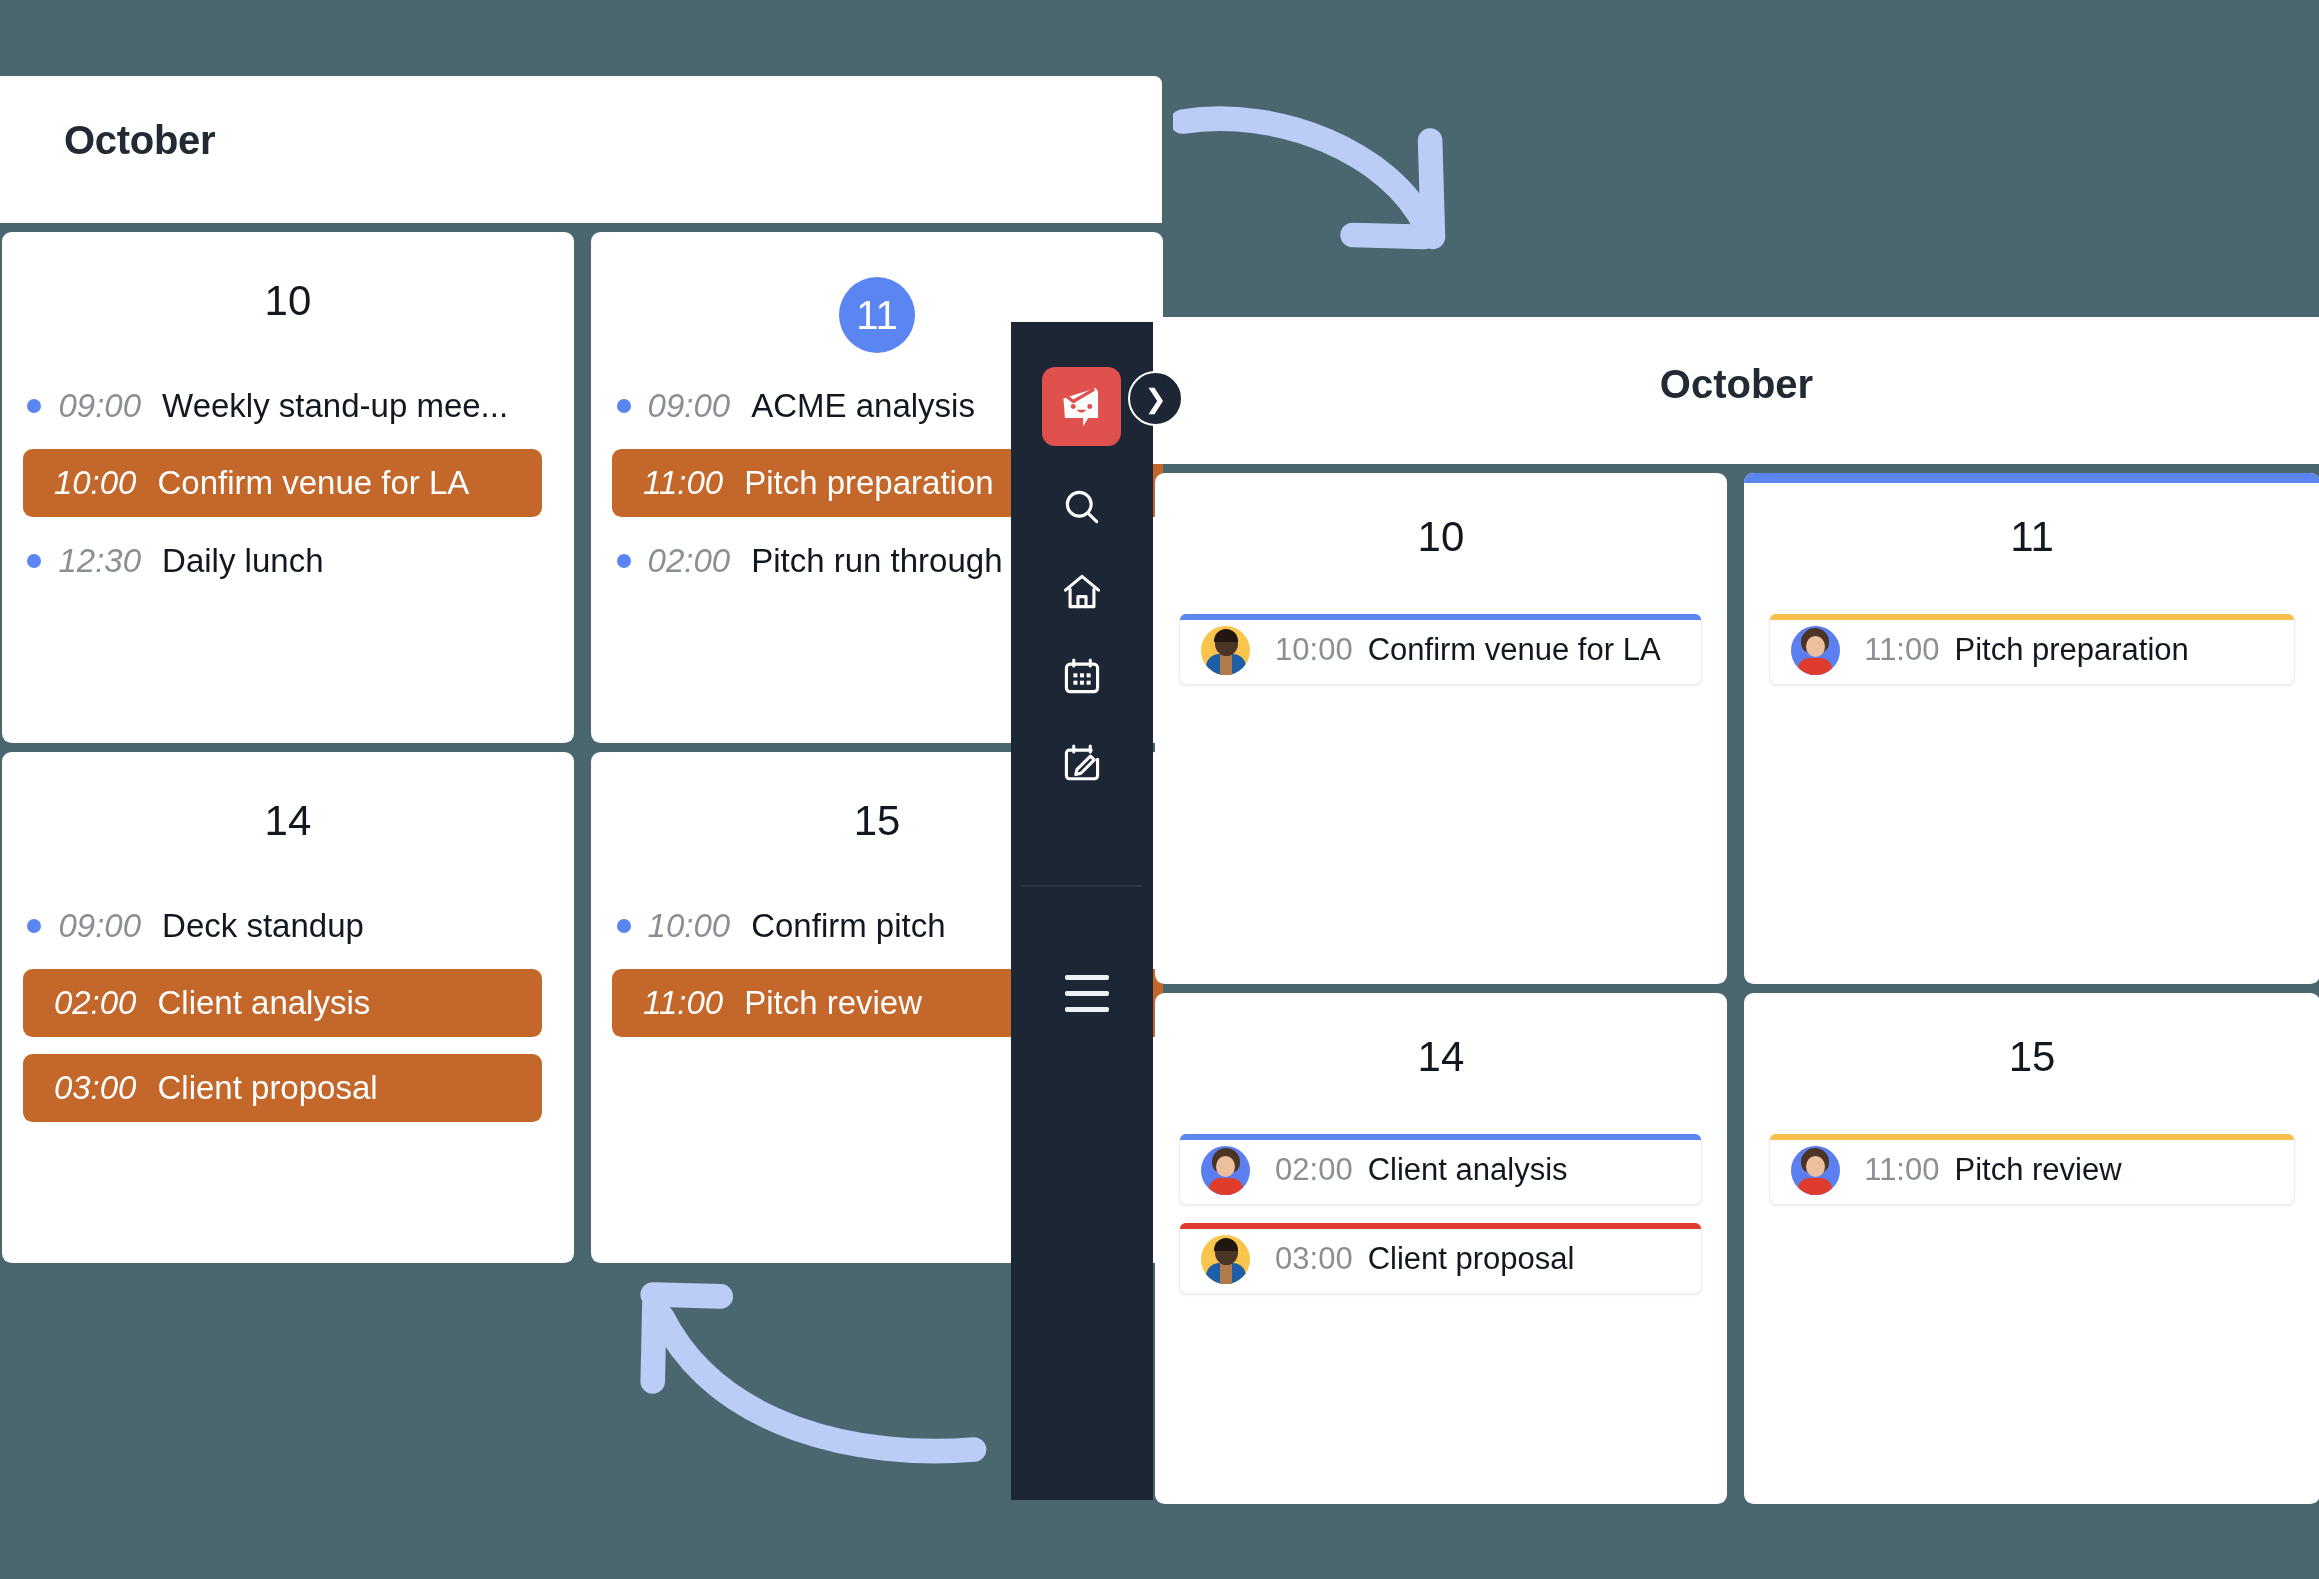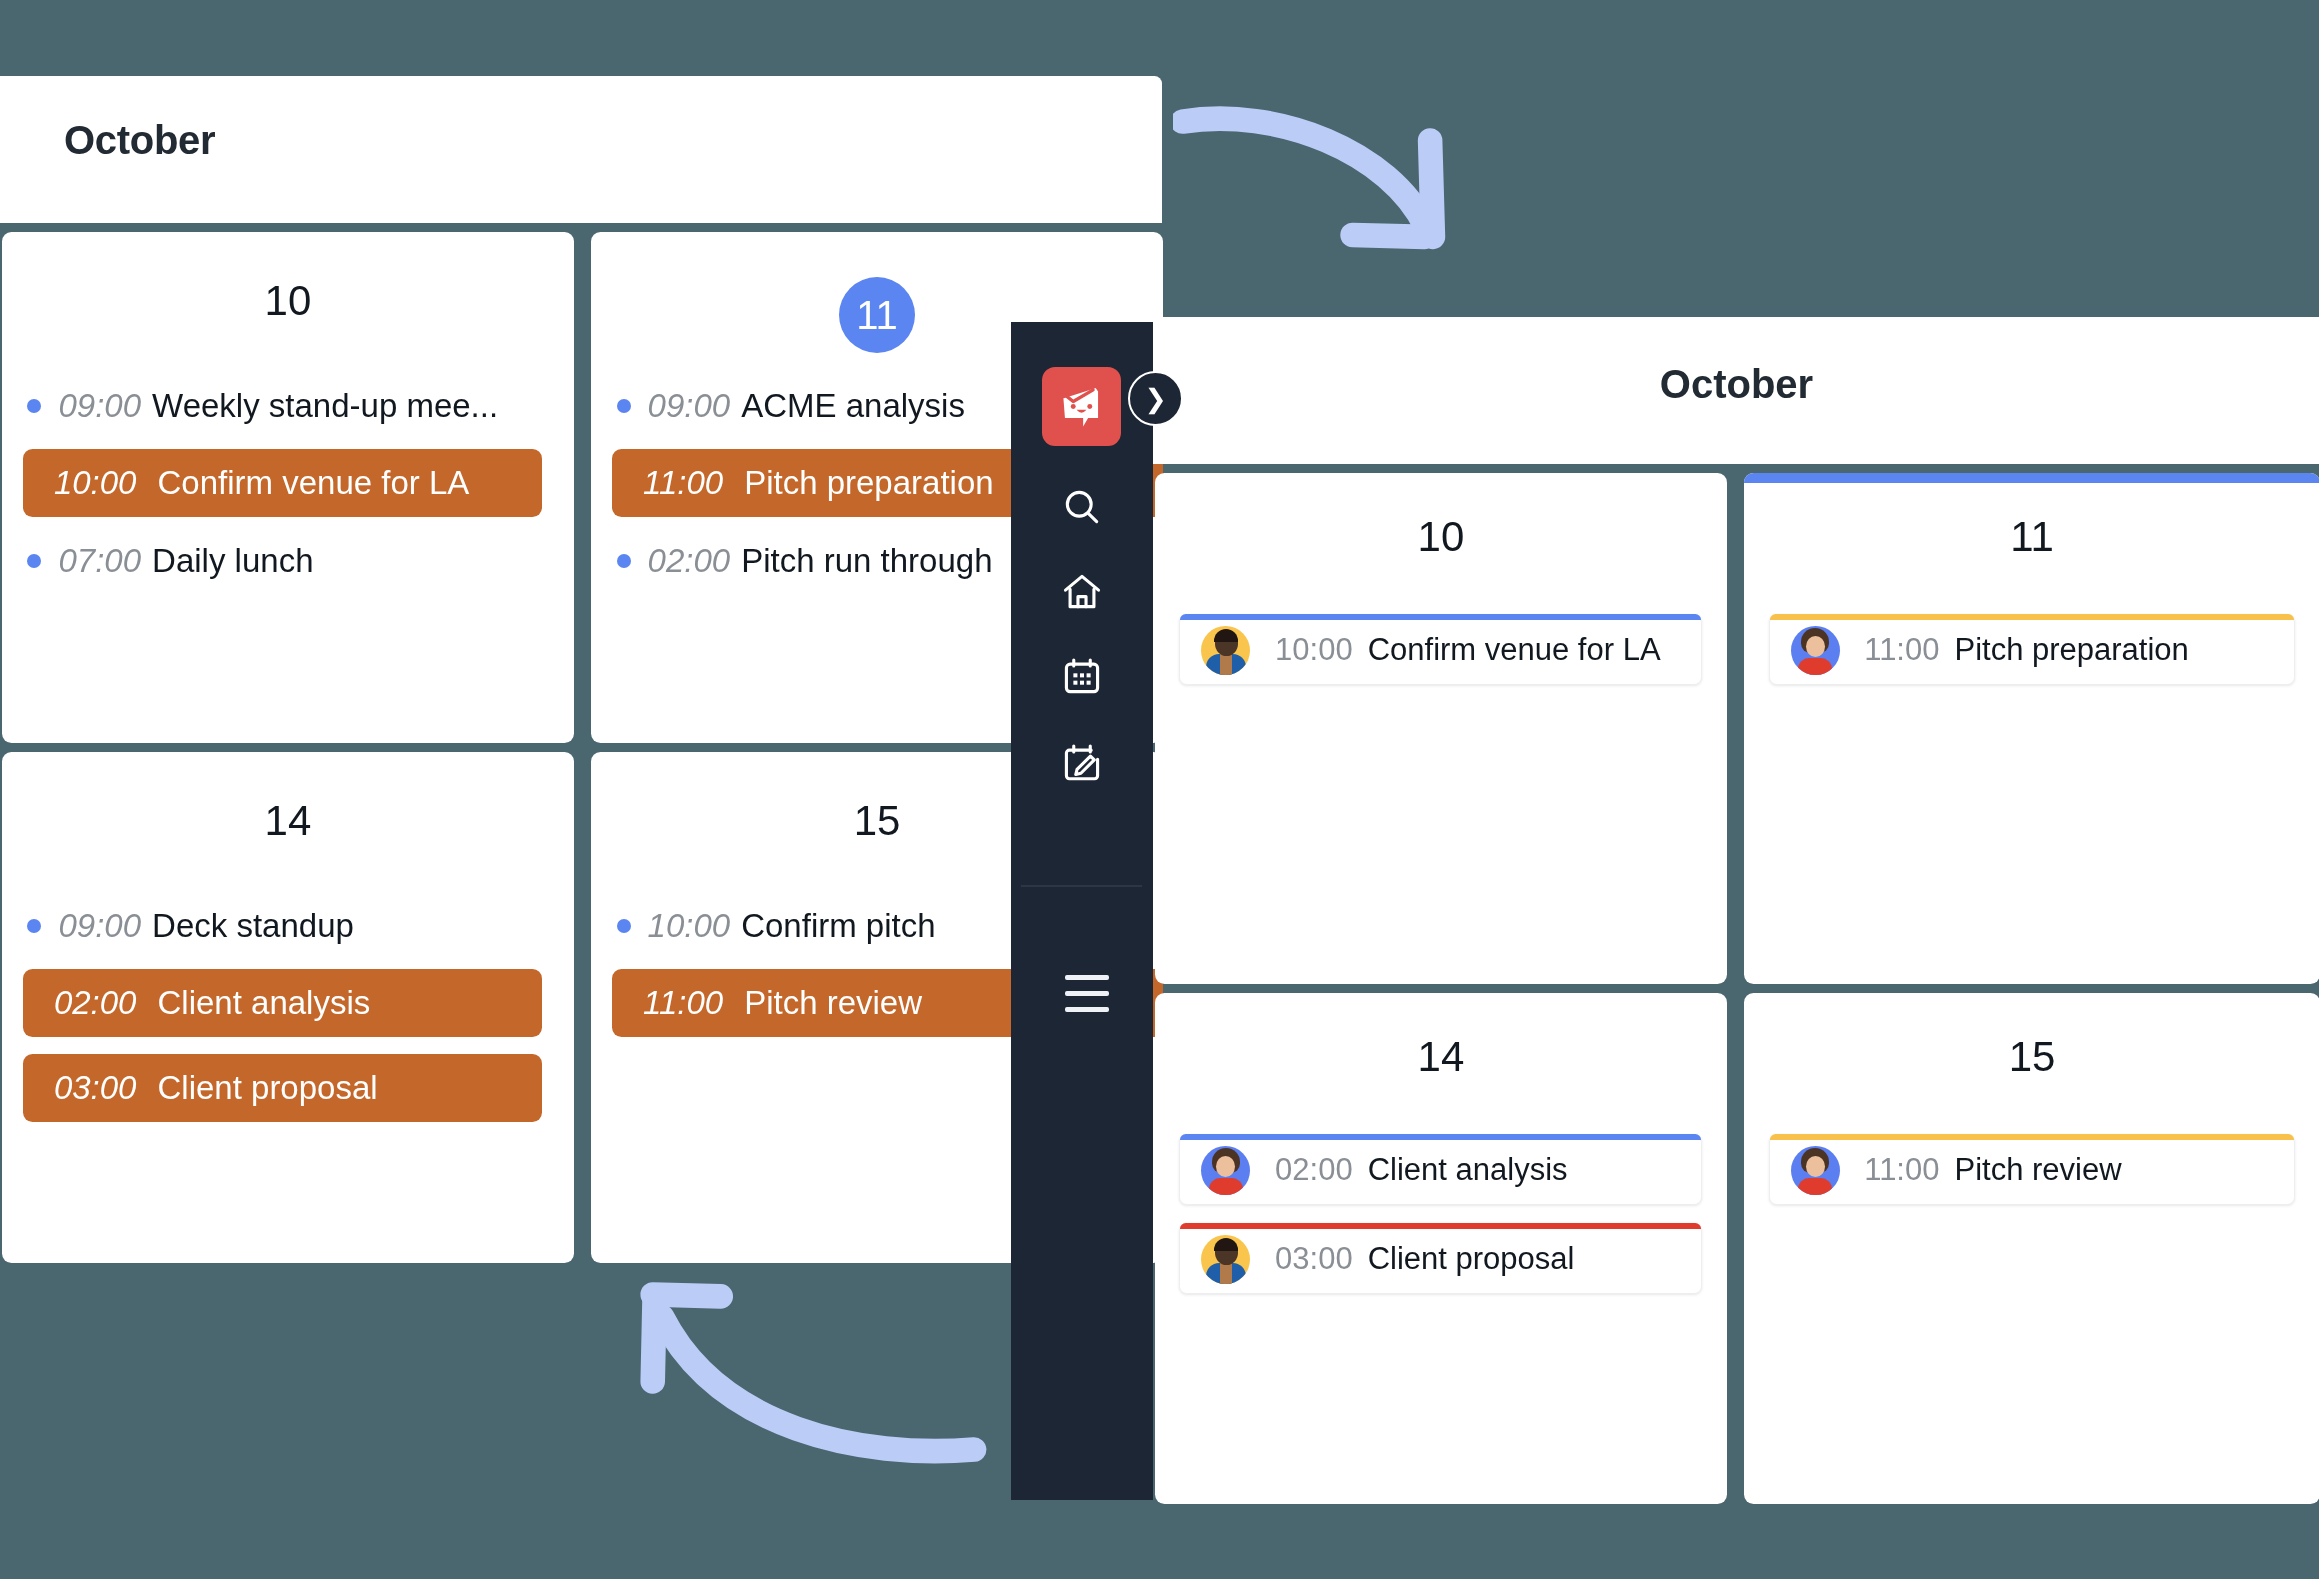--- a/index.html
+++ b/index.html
@@ -41,21 +41,21 @@
   }
   .levents{position:absolute;left:0;right:0;top:147px;}
   .lev{
     position:relative;height:53px;margin:0 0 17px 0;display:flex;align-items:center;
   }
   .lev .dot{
     width:14px;height:14px;border-radius:50%;background:#5b85f0;
     margin-left:25.6px;flex:0 0 auto;
   }
   .lev .t{font-size:33px;color:#8a8f96;margin-left:17px;white-space:nowrap;font-style:italic;}
-  .lev .n{font-size:33px;color:#111820;margin-left:11px;white-space:nowrap;}
+  .lev .n{font-size:33px;color:#111820;margin-left:21px;white-space:nowrap;}
   .lev.hl{
     background:#c4672a;border-radius:9.5px;height:68px;
     margin-left:21px;margin-right:32px;
   }
   .lev.hl.wide{margin-right:-76px;border-radius:9.5px 0 0 9.5px;}
   .lev.hl .t{color:#ffffff;margin-left:31px;}
   .lev.hl .n{color:#ffffff;margin-left:21px;}
 
   
   .sidebar{
@@ -155,21 +155,21 @@
             <div class="t">09:00</div>
             <div class="n">Weekly stand-up mee...</div>
           </div>
           <div class="lev hl">
 
             <div class="t">10:00</div>
             <div class="n">Confirm venue for LA</div>
           </div>
           <div class="lev">
             <div class="dot"></div>
-            <div class="t">07:00</div>
+            <div class="t">12:30</div>
             <div class="n">Daily lunch</div>
           </div>
         </div>
       </div>
 
       <div class="lcard c1">
         <div class="daynum">
           <span class="daybadge">11</span>
         </div>
         <div class="levents">

